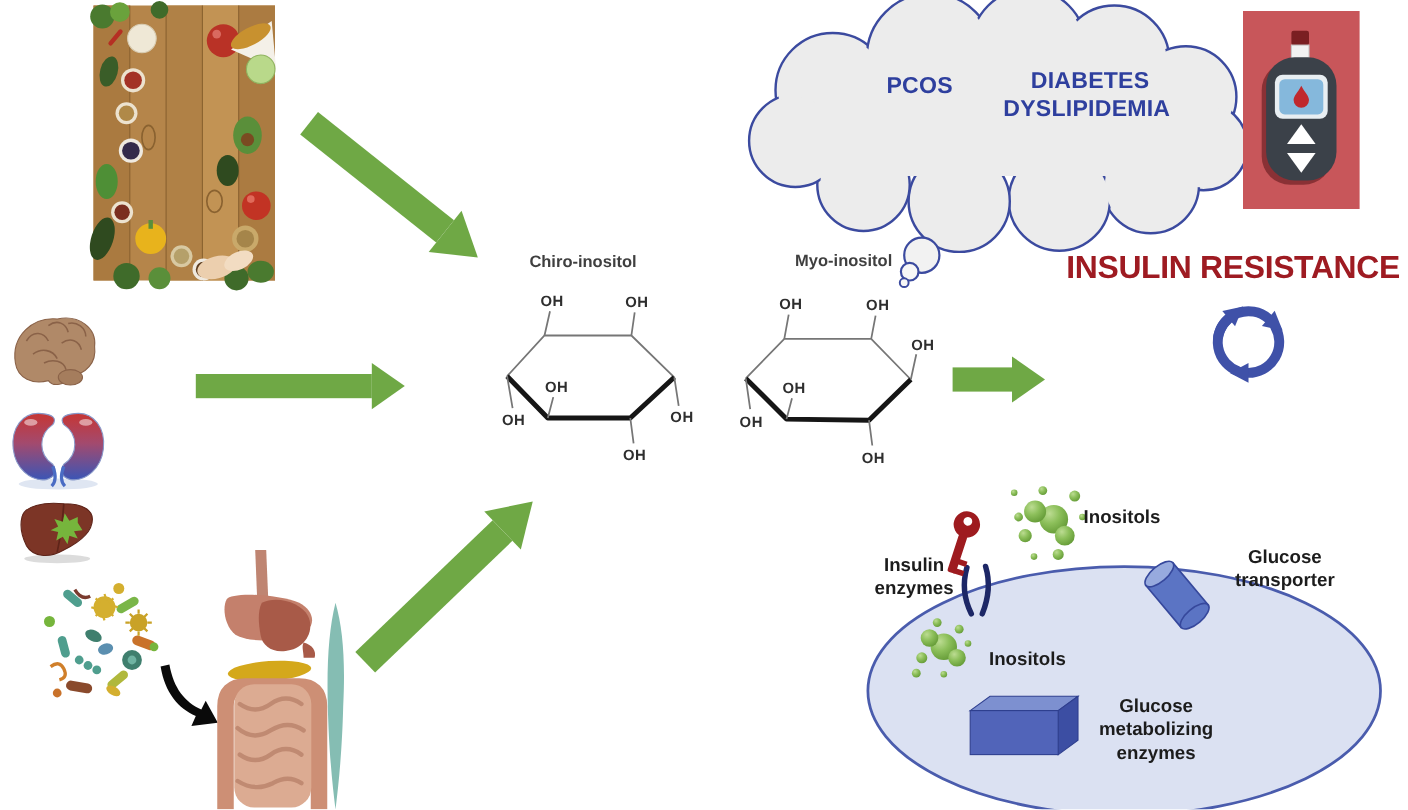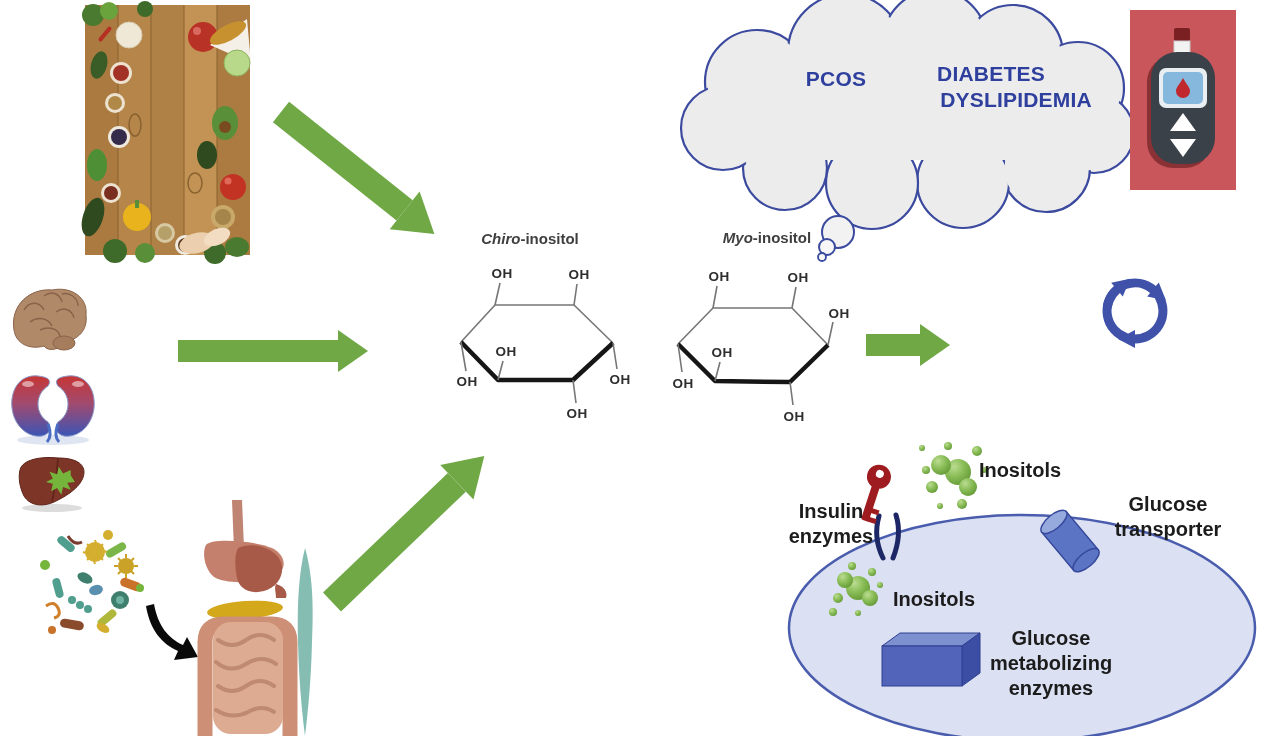--- a/index.html
+++ b/index.html
@@ -3,23 +3,23 @@
 <meta charset="utf-8">
 <style>
   html,body{margin:0;padding:0;background:#fff;}
   #canvas{position:relative;width:1280px;height:736px;background:#fff;overflow:hidden;
           font-family:"Liberation Sans",sans-serif;}
   #art{position:absolute;left:0;top:0;}
   .lbl{position:absolute;transform:translate(-50%,-50%);white-space:pre-line;
        text-align:center;line-height:1.25;}
   .cloud-term{color:#2e3f9e;font-weight:bold;font-size:21px;letter-spacing:.2px;white-space:nowrap;}
   .struct-lbl{color:#3f3f3f;font-size:15px;font-weight:bold;white-space:nowrap;}
-  .struct-lbl .it{font-style:italic;}
+  .struct-lbl .it{}
   .outcome{color:#9e1b22;font-weight:bold;font-size:29px;letter-spacing:-.3px;white-space:nowrap;}
-  .cell-lbl{color:#1c1c1c;font-weight:bold;font-size:20px;}
+  .cell-lbl{color:#1c1c1c;font-weight:bold;font-size:17px;}
   .oh{font-size:13.5px;font-weight:bold;fill:#2e2e2e;letter-spacing:.5px;}
 </style>
 </head>
 <body>
 
 <div id="canvas">
 
 <svg id="art" width="1280" height="736" viewBox="0 0 1280 736">
   <defs>
     <radialGradient id="gBubble" cx="35%" cy="30%" r="80%">
@@ -294,25 +294,26 @@
     <circle cx="926" cy="470" r="4"></circle>
         <circle cx="962" cy="504" r="5"></circle>
         <circle cx="984" cy="470" r="3"></circle>
     <circle cx="940" cy="506" r="3"></circle>
         <circle cx="922" cy="448" r="3"></circle>
   </g>
 </svg>
 
 <div class="lbl cloud-term" style="left:991px;top:46px;margin-top:28px;">DIABETES</div>
 <div class="lbl cloud-term" style="left:836px;top:79px;">PCOS</div>
-<div class="lbl cloud-term" style="left:988px;top:100px;margin-left:28px;">DYSLIPIDEMIA</div>
+<div class="lbl cloud-term" style="left:988px;top:100px;">DYSLIPIDEMIA</div>
 
 <div class="lbl struct-lbl" style="left:530px;top:239px;"><span class="it">Chiro</span><span>-inositol</span></div>
 <div class="lbl struct-lbl" style="left:767px;top:238px;"><span class="it">Myo</span><span>-inositol</span></div>
 
+<div class="lbl outcome" style="left:1121px;top:244px;">INSULIN RESISTANCE</div>
 
 <div class="lbl cell-lbl" style="left:831px;top:524px;">Insulin
 enzymes</div>
 <div class="lbl cell-lbl" style="left:1020px;top:470px;">Inositols</div>
 <div class="lbl cell-lbl" style="left:1168px;top:517px;">Glucose
 transporter</div>
 <div class="lbl cell-lbl" style="left:934px;top:599px;">Inositols</div>
 <div class="lbl cell-lbl" style="left:1051px;top:663px;">Glucose
 metabolizing
 enzymes</div>

